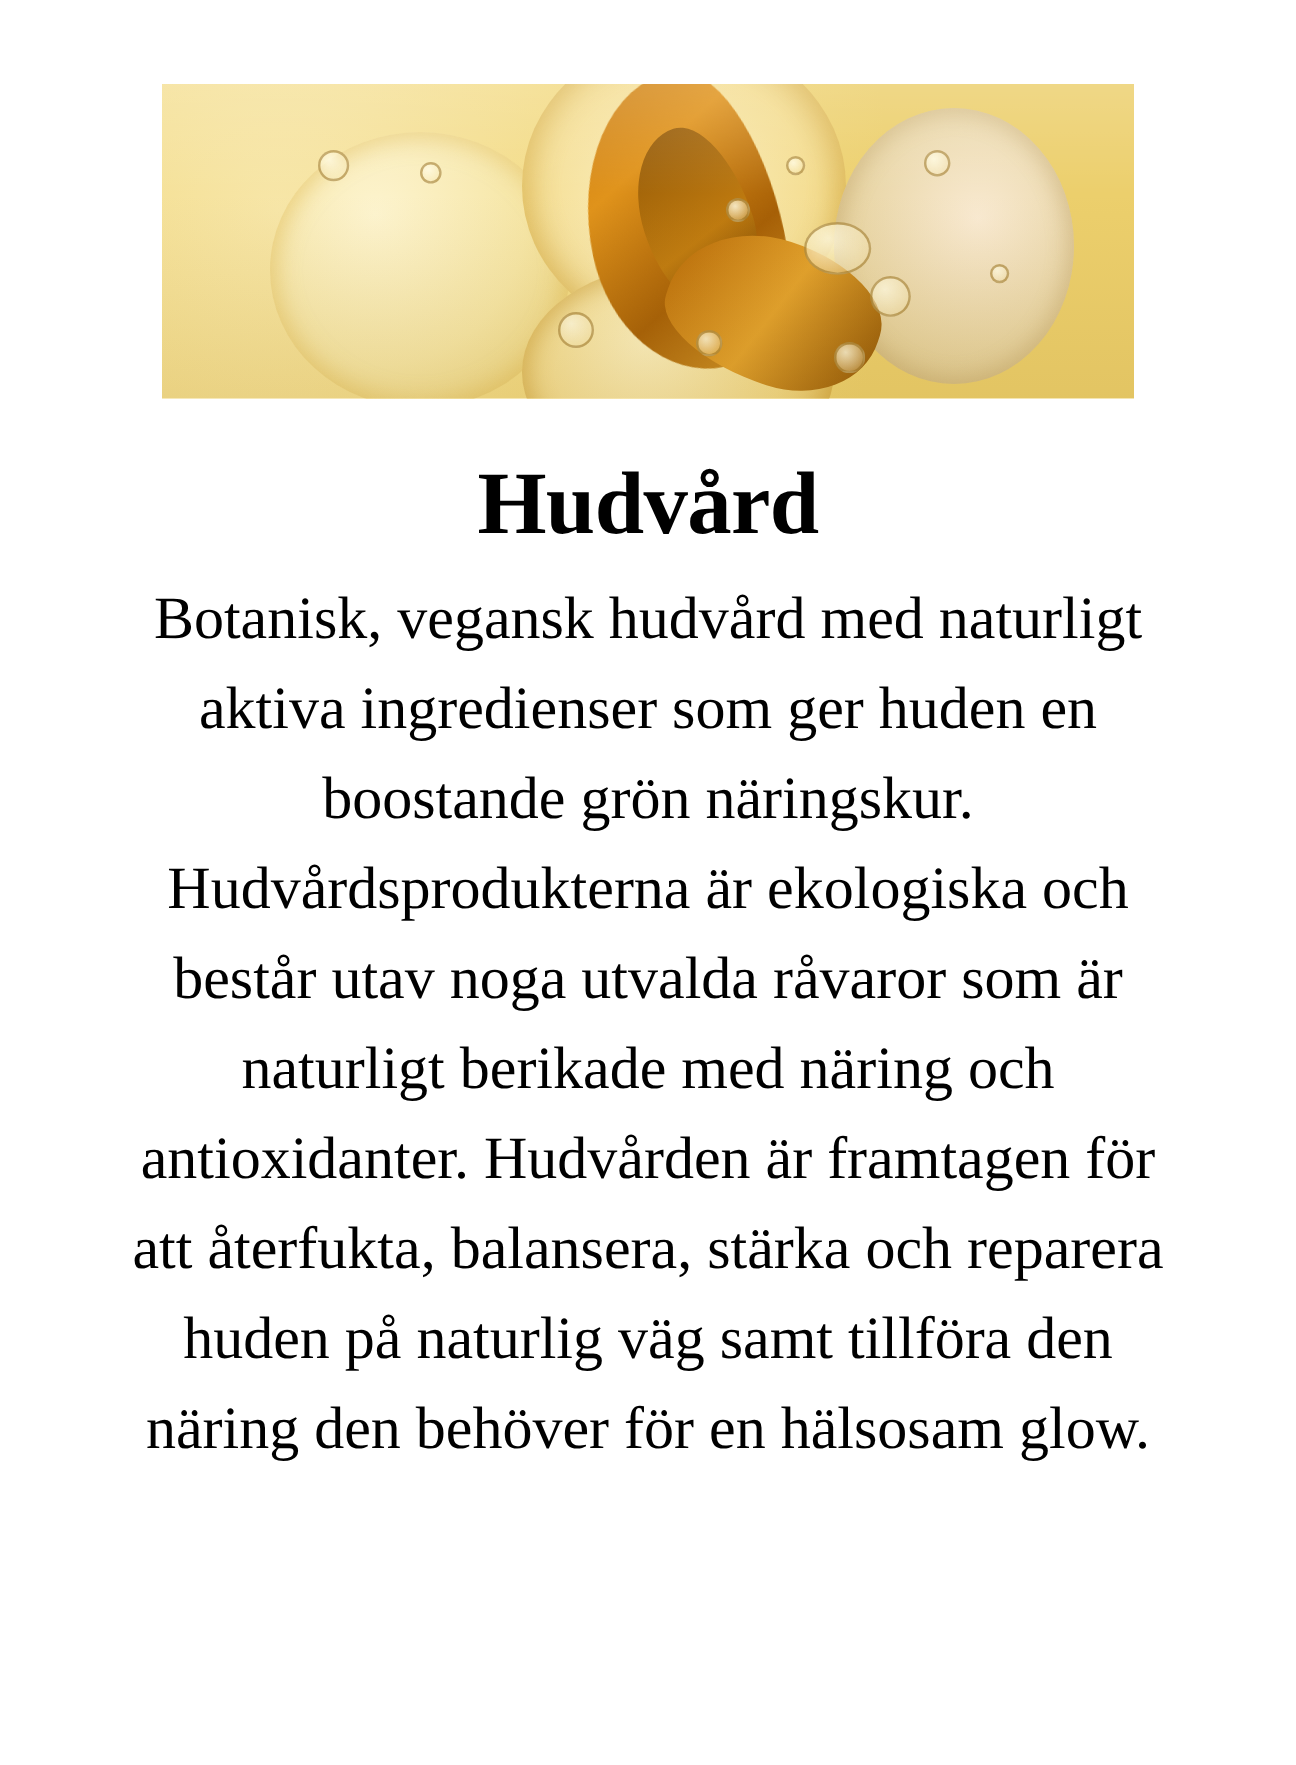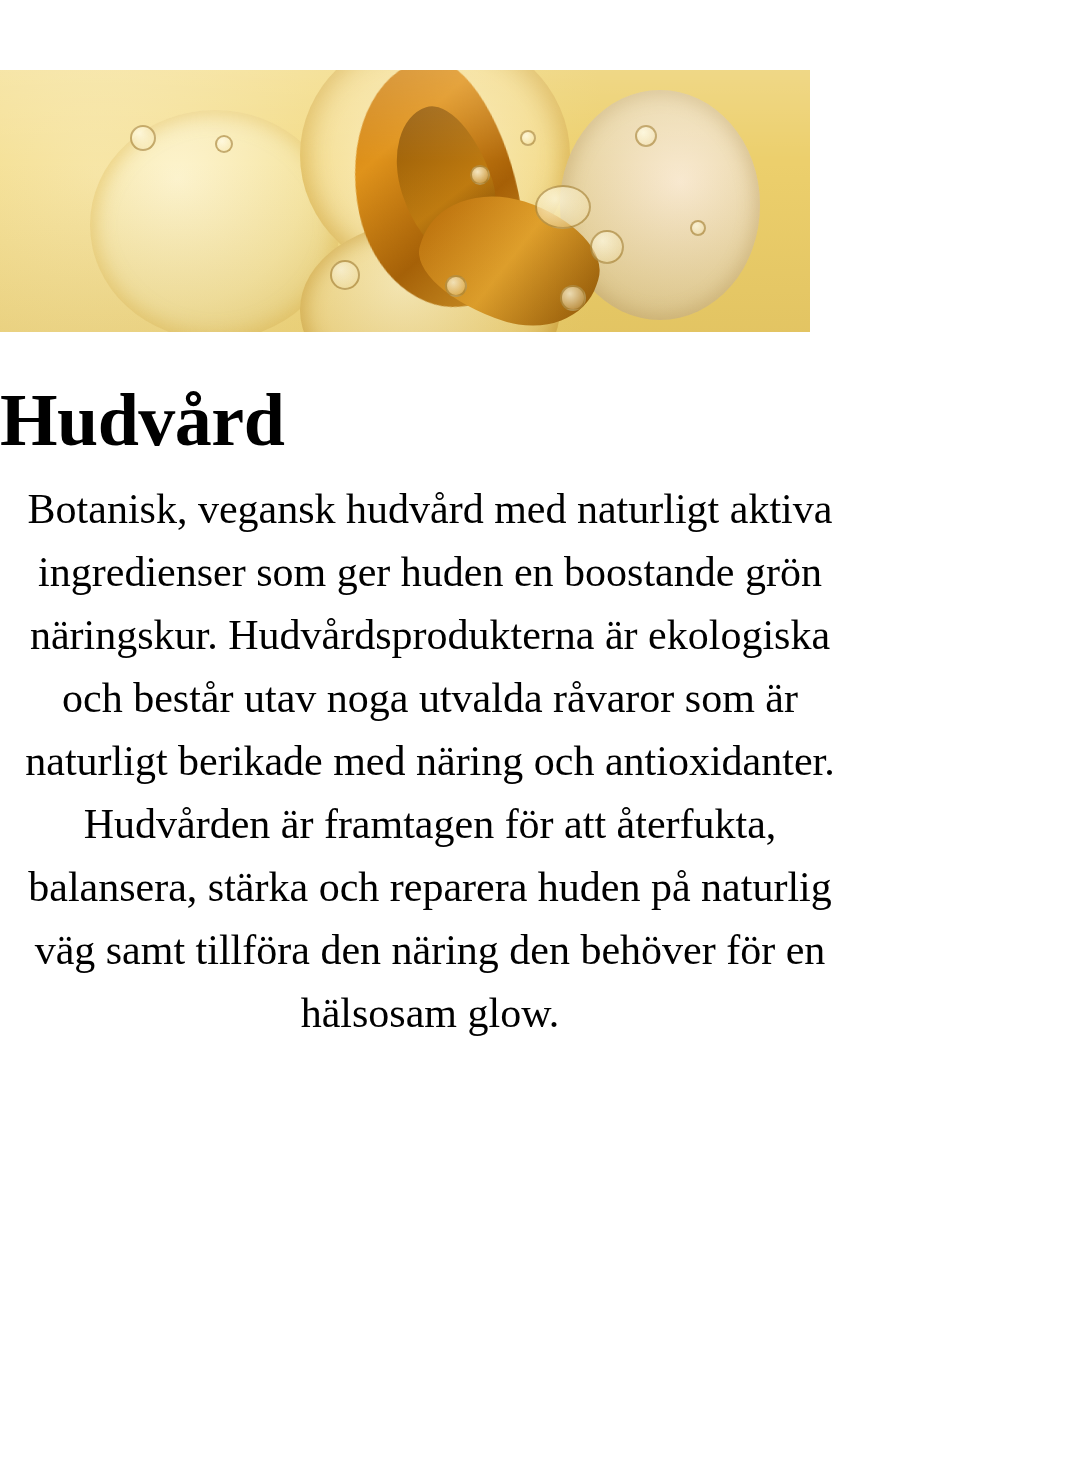--- a/index.html
+++ b/index.html
@@ -14,21 +14,21 @@
     color: #000000;
     overflow: hidden;
   }
   .page {
     width: 1080px;
     height: 1471px;
     position: relative;
     background: #ffffff;
     display: flex;
     flex-direction: column;
-    align-items: flex-start;
+    align-items: center;
   }
 
   
   .hero-wrap {
     width: 810px;
     margin-top: 70px;
     display: flex;
     justify-content: center;
   }
   .hero {
@@ -125,21 +125,21 @@
     font-size: 74px;
     font-weight: 700;
     letter-spacing: -0.5px;
     margin: 50px 0 18px 0;
     text-align: center;
     line-height: 1.05;
   }
   .body-text {
     width: 860px;
     text-align: center;
-    font-size: 42px;
+    font-size: 50px;
     line-height: 1.50;
     font-family: "Liberation Serif", serif;
     font-weight: 400;
     margin: 0;
   }
 </style>
 </head>
 <body>
 
 <div class="page">

